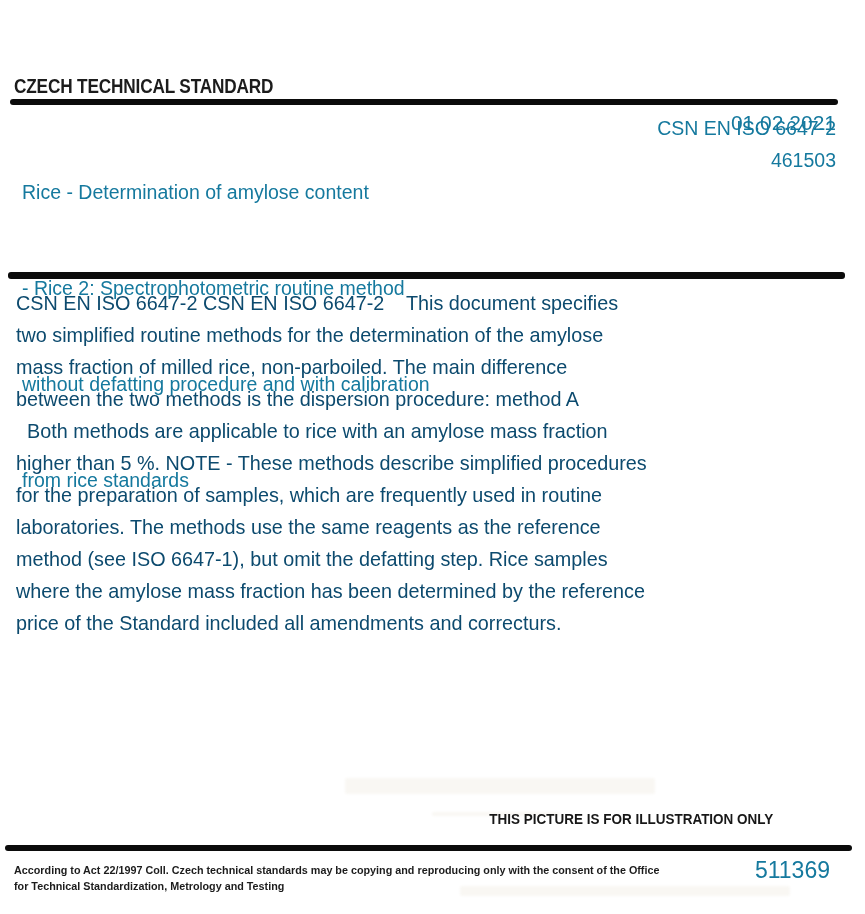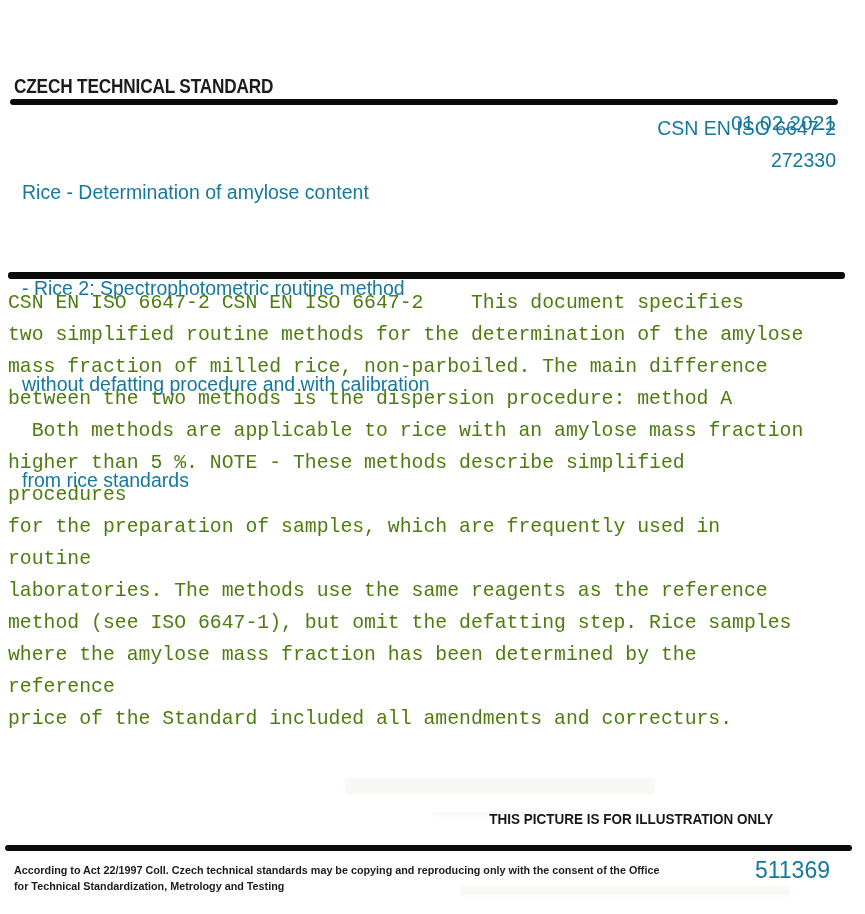--- a/index.html
+++ b/index.html
@@ -63,27 +63,26 @@
     top: 112px;
     text-align: right;
     font-size: 19.5px;
     line-height: 32px;
     color: #15799e;
     white-space: nowrap;
   }
   
   .abstract {
     position: absolute;
-    left: 8px;
+    left: 16px;
     top: 287px;
     width: 800px;
     font-size: 19.8px;
     line-height: 32px;
-    color: #4d7c0f;
-    font-family: Liberation Mono, monospace;
+    color: #0c4a6e;
   }
   .abstract .line { white-space: pre-wrap; }
   
   .ghost {
     position: absolute;
     background: #c8b894;
     opacity: 0.10;
     border-radius: 2px;
     filter: blur(1px);
   }
@@ -134,21 +133,21 @@
   <div class="rule rule-top"></div>
 
   <div class="title-left">
     <div class="line">Rice - Determination of amylose content</div>
     <div class="line">- Rice 2: Spectrophotometric routine method</div>
     <div class="line">without defatting procedure and with calibration</div>
     <div class="line">from rice standards</div>
   </div>
   <div class="title-right">
     <div>CSN EN ISO 6647-2</div>
-    <div>272330</div>
+    <div>461503</div>
   </div>
   <div class="rule rule-middle"></div>
 
   <div class="abstract">
     <div class="line">CSN EN ISO 6647-2 CSN EN ISO 6647-2    This document specifies</div>
     <div class="line">two simplified routine methods for the determination of the amylose</div>
     <div class="line">mass fraction of milled rice, non-parboiled. The main difference</div>
     <div class="line">between the two methods is the dispersion procedure: method A</div>
     <div class="line">  Both methods are applicable to rice with an amylose mass fraction</div>
     <div class="line">higher than 5 %. NOTE - These methods describe simplified procedures</div>

